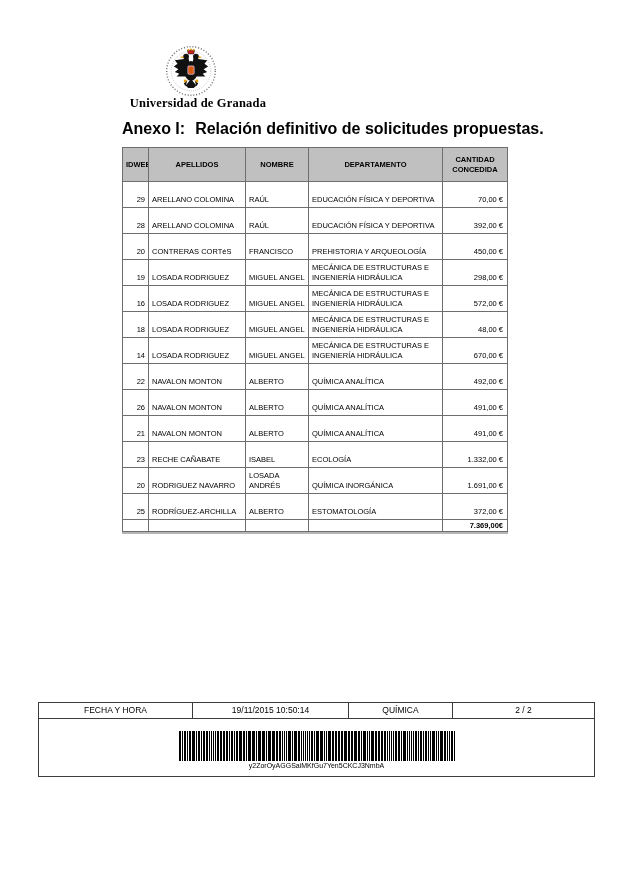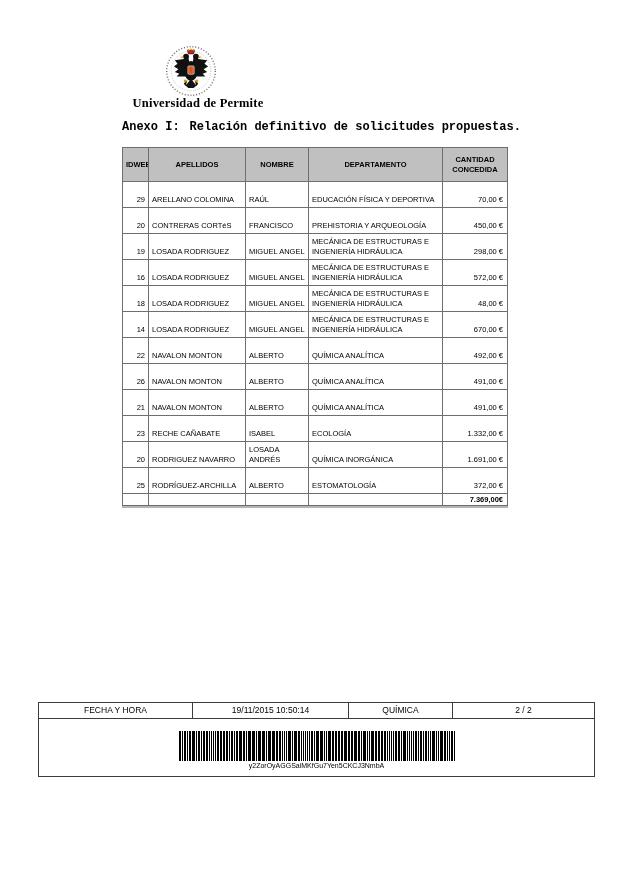--- a/index.html
+++ b/index.html
@@ -5,21 +5,21 @@
   html,body{margin:0;padding:0;background:#ffffff;}
   #page{position:relative;width:630px;height:892px;background:#ffffff;overflow:hidden;
         font-family:"Liberation Sans",sans-serif;color:#000;}
 
   
   #logo{position:absolute;left:163px;top:44px;width:56px;height:54px;}
   #uni-name{position:absolute;left:128px;top:96px;width:140px;text-align:center;
             font-family:"Liberation Serif",serif;font-weight:bold;font-size:12.5px;
             letter-spacing:.2px;}
   #anexo-title{position:absolute;left:122px;top:120px;
-               font-family:Liberation Mono, monospace;font-weight:bold;font-size:12px;}
+               font-family:Liberation Sans, sans-serif;font-weight:bold;font-size:16px;}
   #anexo-title .gap{display:inline-block;width:10px;}
 
   
   #grant-table{position:absolute;left:122px;top:147px;width:385px;
                border-collapse:collapse;table-layout:fixed;font-size:7.5px;line-height:1.25;}
   #grant-table col.c-id{width:26px;} #grant-table col.c-ape{width:97px;}
   #grant-table col.c-nom{width:63px;} #grant-table col.c-dep{width:134px;}
   #grant-table col.c-amt{width:65px;}
   #grant-table th,#grant-table td{border:1px solid #6e6e6e;padding:1px 3px;overflow:hidden;}
   #grant-table thead th{background:#c0c0c0;height:31px;text-align:center;vertical-align:middle;
@@ -79,21 +79,21 @@
     <polygon points="38,44 34,40 36,47" fill="#111"></polygon>
 
     <circle cx="23.5" cy="41" r="1.6" fill="#e59a00"></circle>
       <circle cx="36.5" cy="41" r="1.6" fill="#e59a00"></circle>
 
     <rect x="26.6" y="24.5" width="6.8" height="9" rx="1" fill="#c8201a" stroke="#fff" stroke-width="0.8"></rect>
     <rect x="28.2" y="25.3" width="1.2" height="7.4" fill="#e59a00"></rect>
     <rect x="30.6" y="25.3" width="1.2" height="7.4" fill="#e59a00"></rect>
   </svg>
 
-  <div id="uni-name">Universidad de Permite</div>
+  <div id="uni-name">Universidad de Granada</div>
 
   <div id="anexo-title"><span>Anexo I:</span><span class="gap"></span><span>Relación definitivo de solicitudes propuestas.</span></div>
 
   <table id="grant-table">
     <colgroup>
         <col class="c-id">
         <col class="c-ape">
         <col class="c-nom">
         <col class="c-dep">
         <col class="c-amt">
@@ -109,20 +109,27 @@
     </thead>
     <tbody>
         <tr>
           <td class="num">29</td>
           <td>ARELLANO COLOMINA</td>
           <td>RAÚL</td>
           <td>EDUCACIÓN FÍSICA Y DEPORTIVA</td>
           <td class="col-amt">70,00 €</td>
         </tr>
         <tr>
+          <td class="num">28</td>
+          <td>ARELLANO COLOMINA</td>
+          <td>RAÚL</td>
+          <td>EDUCACIÓN FÍSICA Y DEPORTIVA</td>
+          <td class="col-amt">392,00 €</td>
+        </tr>
+        <tr>
           <td class="num">20</td>
           <td>CONTRERAS CORTéS</td>
           <td>FRANCISCO</td>
           <td>PREHISTORIA Y ARQUEOLOGÍA</td>
           <td class="col-amt">450,00 €</td>
         </tr>
         <tr>
           <td class="num">19</td>
           <td>LOSADA RODRIGUEZ</td>
           <td>MIGUEL ANGEL</td>

